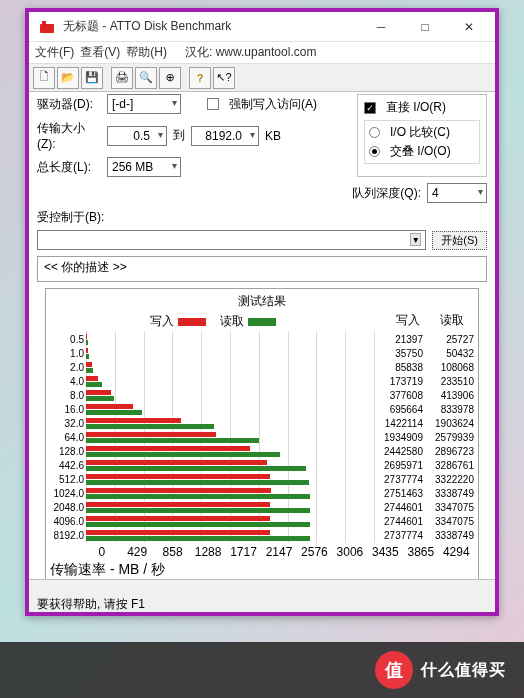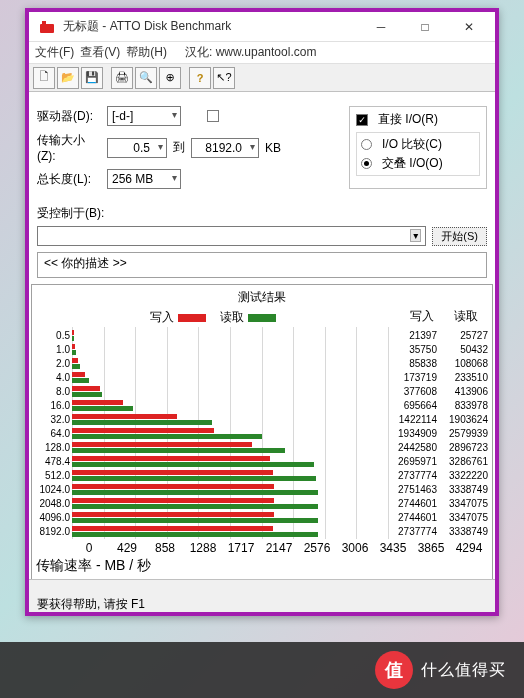--- a/index.html
+++ b/index.html
@@ -7,38 +7,38 @@
 .window{position:absolute;left:25px;top:8px;width:474px;height:608px;background:#fff;border:4px solid #a21caf;box-shadow:0 2px 8px rgba(0,0,0,.3)}
 .titlebar{height:30px;display:flex;align-items:center;padding:0 4px;background:#fff;border-bottom:1px solid #e0e0e0}
 .app-icon{width:18px;height:14px;margin:0 6px}
 .title{flex:1;color:#333}
 .winbtn{width:44px;height:28px;display:flex;align-items:center;justify-content:center;color:#333}
 .menubar{height:22px;display:flex;align-items:center;padding:0 6px;gap:6px;border-bottom:1px solid #e0e0e0}
 .menubar span{color:#333}
 .toolbar{height:28px;display:flex;align-items:center;padding:3px 4px;background:#f0f0f0;border-bottom:1px solid #c0c0c0;gap:2px}
 .tbtn{width:22px;height:22px;border:1px solid #a0a0a0;background:#f8f8f8;display:flex;align-items:center;justify-content:center;font-size:11px}
 .tsep{width:4px}
-.config{padding:14px 8px;display:grid;grid-template-columns:300px 1fr;gap:12px}
+.config{padding:2px 8px;display:grid;grid-template-columns:300px 1fr;gap:20px}
 .left-config{display:flex;flex-direction:column;gap:6px}
 .row{display:flex;align-items:center;gap:6px}
 .lbl{width:64px;text-align:left}
 .combo{border:1px solid #7a7a7a;height:20px;padding:0 16px 0 4px;background:#fff;position:relative;display:inline-flex;align-items:center;min-width:60px}
 .combo::after{content:"▾";position:absolute;right:3px;top:2px;font-size:10px;color:#555}
 .chk{width:12px;height:12px;border:1px solid #7a7a7a;display:inline-block;margin-right:4px}
 .rad{width:11px;height:11px;border:1px solid #7a7a7a;border-radius:50%;display:inline-flex;align-items:center;justify-content:center;margin-right:4px}
 .rad.on::after{content:"";width:5px;height:5px;background:#000;border-radius:50%}
 .right-config{border:1px solid #c0c0c0;padding:4px 6px;display:flex;flex-direction:column;gap:4px}
 .right-config .group{border:1px solid #d8d8d8;padding:3px 4px;display:flex;flex-direction:column;gap:2px}
 .qdepth{padding:4px 8px;display:flex;justify-content:flex-end;align-items:center;gap:6px}
 .ctrl-row{padding:2px 8px;display:flex;align-items:center;gap:6px}
 .wide-combo{flex:1;border:1px solid #7a7a7a;height:20px;background:#fff;position:relative}
 .wide-combo::after{content:"▾";position:absolute;right:4px;top:2px;font-size:10px;background:#e8e8e8;padding:0 2px;border:1px solid #aaa}
 .startbtn{border:1px dotted #555;padding:1px 8px;background:#f0f0f0;font-size:11px}
 .desc{margin:4px 8px;border:1px solid #a0a0a0;height:26px;padding:2px 6px;background:#fff}
-.results{margin:6px 2px;border:1px solid #a0a0a0;padding:2px 4px 4px}
+.results{margin:6px 16px;border:1px solid #a0a0a0;padding:2px 4px 4px}
 .res-title{text-align:center;padding:2px}
 .legend{display:flex;justify-content:center;gap:14px;align-items:center;padding:1px}
 .swatch{display:inline-block;width:28px;height:8px;vertical-align:middle;margin-left:4px}
 .sw-w{background:#d22}
 .sw-r{background:#2a862a}
 .chartwrap{display:flex;gap:2px}
 .ylabels{width:34px;display:flex;flex-direction:column;text-align:right;padding-top:2px}
 .ylabels span{height:14px;line-height:14px;font-size:10px}
 .bars{flex:1;position:relative;padding-top:2px}
 .barrow{height:14px;position:relative}
@@ -49,21 +49,21 @@
 .xaxis{display:flex;margin-left:34px;margin-top:2px;font-size:10px}
 .xaxis span{flex:1;text-align:center}
 .xlabel{text-align:left;font-size:14px;margin-top:2px}
 .numcols{width:98px;display:flex;gap:4px;padding-top:2px}
 .numcol{display:flex;flex-direction:column;text-align:right;flex:1}
 .numcol span{height:14px;line-height:14px;font-size:10px}
 .numhdr{display:flex;justify-content:flex-end;gap:20px;padding-right:10px}
 .status{position:absolute;bottom:0;left:0;right:0;height:22px;border-top:1px solid #c0c0c0;padding:16px 8px;background:#f0f0f0}
 .footer{position:absolute;bottom:0;left:0;right:0;height:56px;background:rgba(40,40,40,.88);display:flex;align-items:center;justify-content:flex-end;padding:0 18px;gap:8px}
 .logo-circ{width:38px;height:38px;border-radius:50%;background:#e8353d;display:flex;align-items:center;justify-content:center;color:#fff;font-size:18px;font-weight:bold}
-.logo-txt{color:#fff;font-size:16px;font-weight:normal;letter-spacing:1px}
+.logo-txt{color:#fff;font-size:16px;font-weight:bold;letter-spacing:1px}
 </style>
 </head>
 <body>
 
 <div class="window">
   <div class="titlebar">
     <svg class="app-icon" viewBox="0 0 18 14">
         <rect x="1" y="4" width="14" height="9" fill="#d22" rx="1"></rect>
         <rect x="3" y="1" width="4" height="4" fill="#d22"></rect>
       </svg>
@@ -93,20 +93,21 @@
     <div class="tbtn">↖?</div>
   </div>
 
   <div class="config">
     <div class="left-config">
       <div class="row">
         <span class="lbl">驱动器(D):</span>
         <span class="combo" style="width:74px;text-align:center">[-d-]</span>
         <span style="width:14px"></span>
         <span class="chk"></span>
+        <span>强制写入访问(A)</span>
       </div>
       <div class="row">
         <span class="lbl">传输大小(Z):</span>
         <span class="combo" style="width:58px;justify-content:flex-end">0.5</span>
         <span>到</span>
         <span class="combo" style="width:68px;justify-content:flex-end">8192.0</span>
         <span>KB</span>
       </div>
       <div class="row">
         <span class="lbl">总长度(L):</span>
@@ -124,20 +125,24 @@
             <span>I/O 比较(C)</span>
           </div>
         <div class="row">
             <span class="rad on"></span>
             <span>交叠 I/O(O)</span>
           </div>
       </div>
     </div>
   </div>
 
+  <div class="qdepth">
+    <span>队列深度(Q):</span>
+    <span class="combo" style="width:48px">4</span>
+  </div>
 
   <div class="ctrl-row">
     <span>受控制于(B):</span>
   </div>
   <div class="ctrl-row">
     <span class="wide-combo"></span>
     <span class="startbtn">开始(S)</span>
   </div>
 
   <div class="desc">&lt;&lt;  你的描述   &gt;&gt;</div>
@@ -160,21 +165,21 @@
       <div class="ylabels" id="ylabels">
           <span>0.5</span>
           <span>1.0</span>
           <span>2.0</span>
           <span>4.0</span>
           <span>8.0</span>
           <span>16.0</span>
           <span>32.0</span>
           <span>64.0</span>
           <span>128.0</span>
-          <span>478.4</span>
+          <span>442.6</span>
           <span>512.0</span>
           <span>1024.0</span>
           <span>2048.0</span>
           <span>4096.0</span>
           <span>8192.0</span>
         </div>
       <div class="bars" id="bars">
           <div class="grid" style="left: 0%;"></div>
           <div class="grid" style="left: 10%;"></div>
           <div class="grid" style="left: 20%;"></div>

